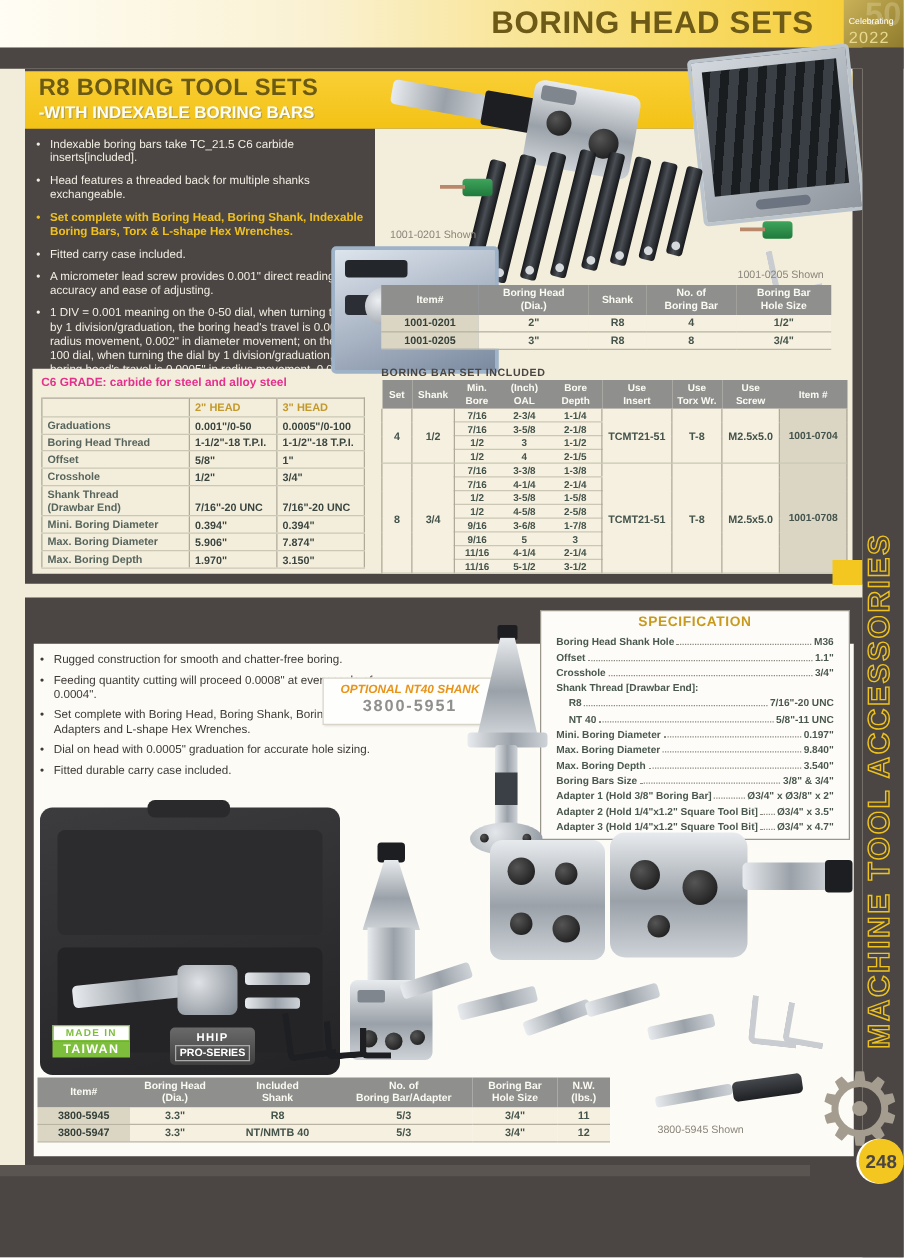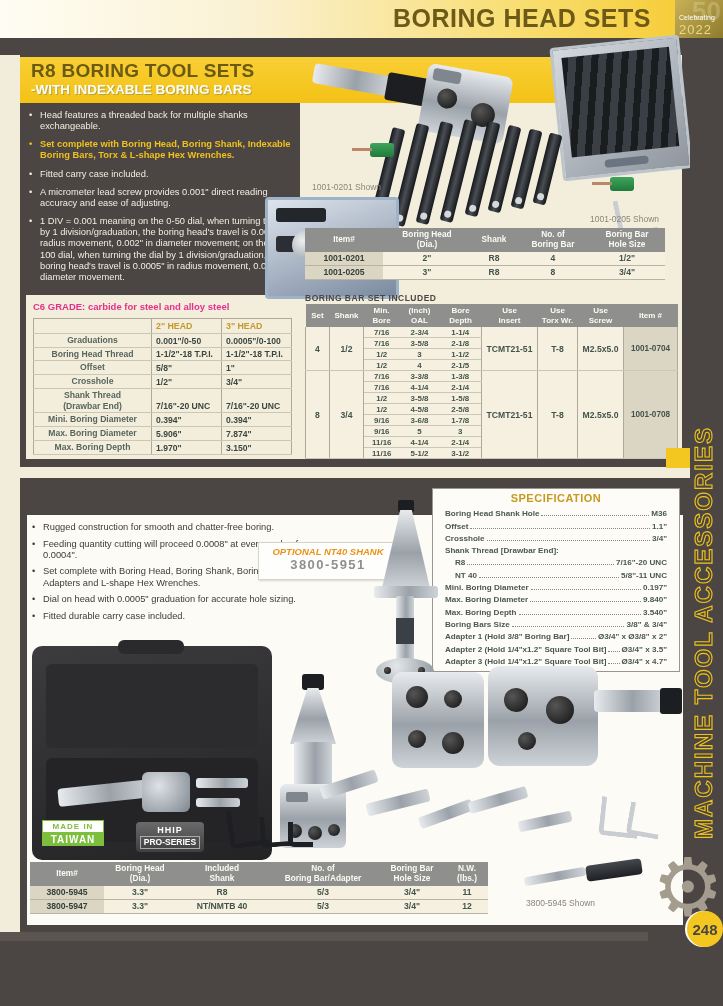--- a/index.html
+++ b/index.html
@@ -46,21 +46,21 @@
   .shown{font-size:8.5px;color:#8A857B}
   
   table{border-collapse:collapse;table-layout:fixed}
   .dtable th{background:#8F8F8D;color:#FBFAF3;font-size:8.3px;font-weight:bold;white-space:pre-line;padding:2px 1px;line-height:1.2}
   .dtable td{font-size:8.6px;font-weight:bold;color:#44534B;text-align:center;padding:1.5px 1px;border-bottom:1px solid #B8B3A2;background:#F5F0DF}
   .dtable td.itemcol{background:#DBD6C4;color:#333F38}
   
   .headtbl{width:100%;background:#F3EEDC;border:1px solid #AEA998}
   .headtbl th,.headtbl td{border-bottom:1px solid #CCC7B5}
   .headtbl thead th{color:#C3992B;font-size:8.8px;text-align:left;padding:2px 4px;border-left:1px solid #AEA998}
-  .headtbl th.rowlab{font-size:8.6px;color:#57655D;text-align:center;font-weight:bold;padding:1px 4px;white-space:pre-line;line-height:1.25}
+  .headtbl th.rowlab{font-size:8.6px;color:#57655D;text-align:left;font-weight:bold;padding:1px 4px;white-space:pre-line;line-height:1.25}
   .headtbl td{font-size:8.6px;color:#3A453F;font-weight:bold;text-align:left;padding:1px 4px;border-left:1px solid #AEA998;vertical-align:bottom}
   
   .bartbl td{font-size:7.9px;font-weight:bold;color:#44534B;text-align:center;padding:.5px 0;background:#F5F0DF;border-bottom:1px solid #CCC7B5}
   .bartbl th{background:#8F8F8D;color:#FBFAF3;font-size:8px;font-weight:bold;white-space:pre-line;padding:2px 0;line-height:1.2}
   .bartbl td.grp{border-left:1px solid #AEA998;border-right:1px solid #AEA998;font-size:8.6px}
   .bartbl td.itemcol{background:#DBD6C4;font-size:8.2px}
   .barlabel{font-size:8.5px;font-weight:bold;color:#4B4643;letter-spacing:.5px}
   .c6note{font-size:9.5px;font-weight:bold;color:#E5308C}
   
   .specbox{left:412px;top:10px;width:248px;height:184px;background:#FDFCF8;border:1px solid #9A968B;padding:3px 12px;box-sizing:border-box}
@@ -113,20 +113,21 @@
 <div class="abs sec sec1">
   <div class="abs ybar s1-ybar">
     <div class="s1-t1">R8 BORING TOOL SETS</div>
     <div class="s1-t2">-WITH INDEXABLE BORING BARS</div>
   </div>
   <div class="abs cream s1-photo-tr"></div>
   <div class="abs cream s1-photo-zone"></div>
   <div class="abs cream s1-bottomleft"></div>
 
   <ul class="abs bullets s1-bullets" id="s1-bullets">
+      <li>Indexable boring bars take TC_21.5 C6 carbide inserts[included].</li>
       <li>Head features a threaded back for multiple shanks exchangeable.</li>
       <li class="hl">Set complete with Boring Head, Boring Shank, Indexable Boring Bars, Torx &amp; L-shape Hex Wrenches.</li>
       <li>Fitted carry case included.</li>
       <li>A micrometer lead screw provides 0.001" direct reading accuracy and ease of adjusting.</li>
       <li>1 DIV = 0.001 meaning on the 0-50 dial, when turning the dial by 1 division/graduation, the boring head's travel is 0.001" in radius movement, 0.002" in diameter movement; on the 0-100 dial, when turning the dial by 1 division/graduation, the boring head's travel is 0.0005" in radius movement, 0.001" in diameter movement.</li>
     </ul>
 
   <div class="abs" style="left:290px;top:0;width:210px;height:95px;transform:rotate(10deg)">
     <div class="abs metal" style="left:0;top:26px;width:78px;height:20px;border-radius:4px"></div>
     <div class="abs" style="left:74px;top:22px;width:42px;height:28px;background:#1C1E21;border-radius:3px"></div>

